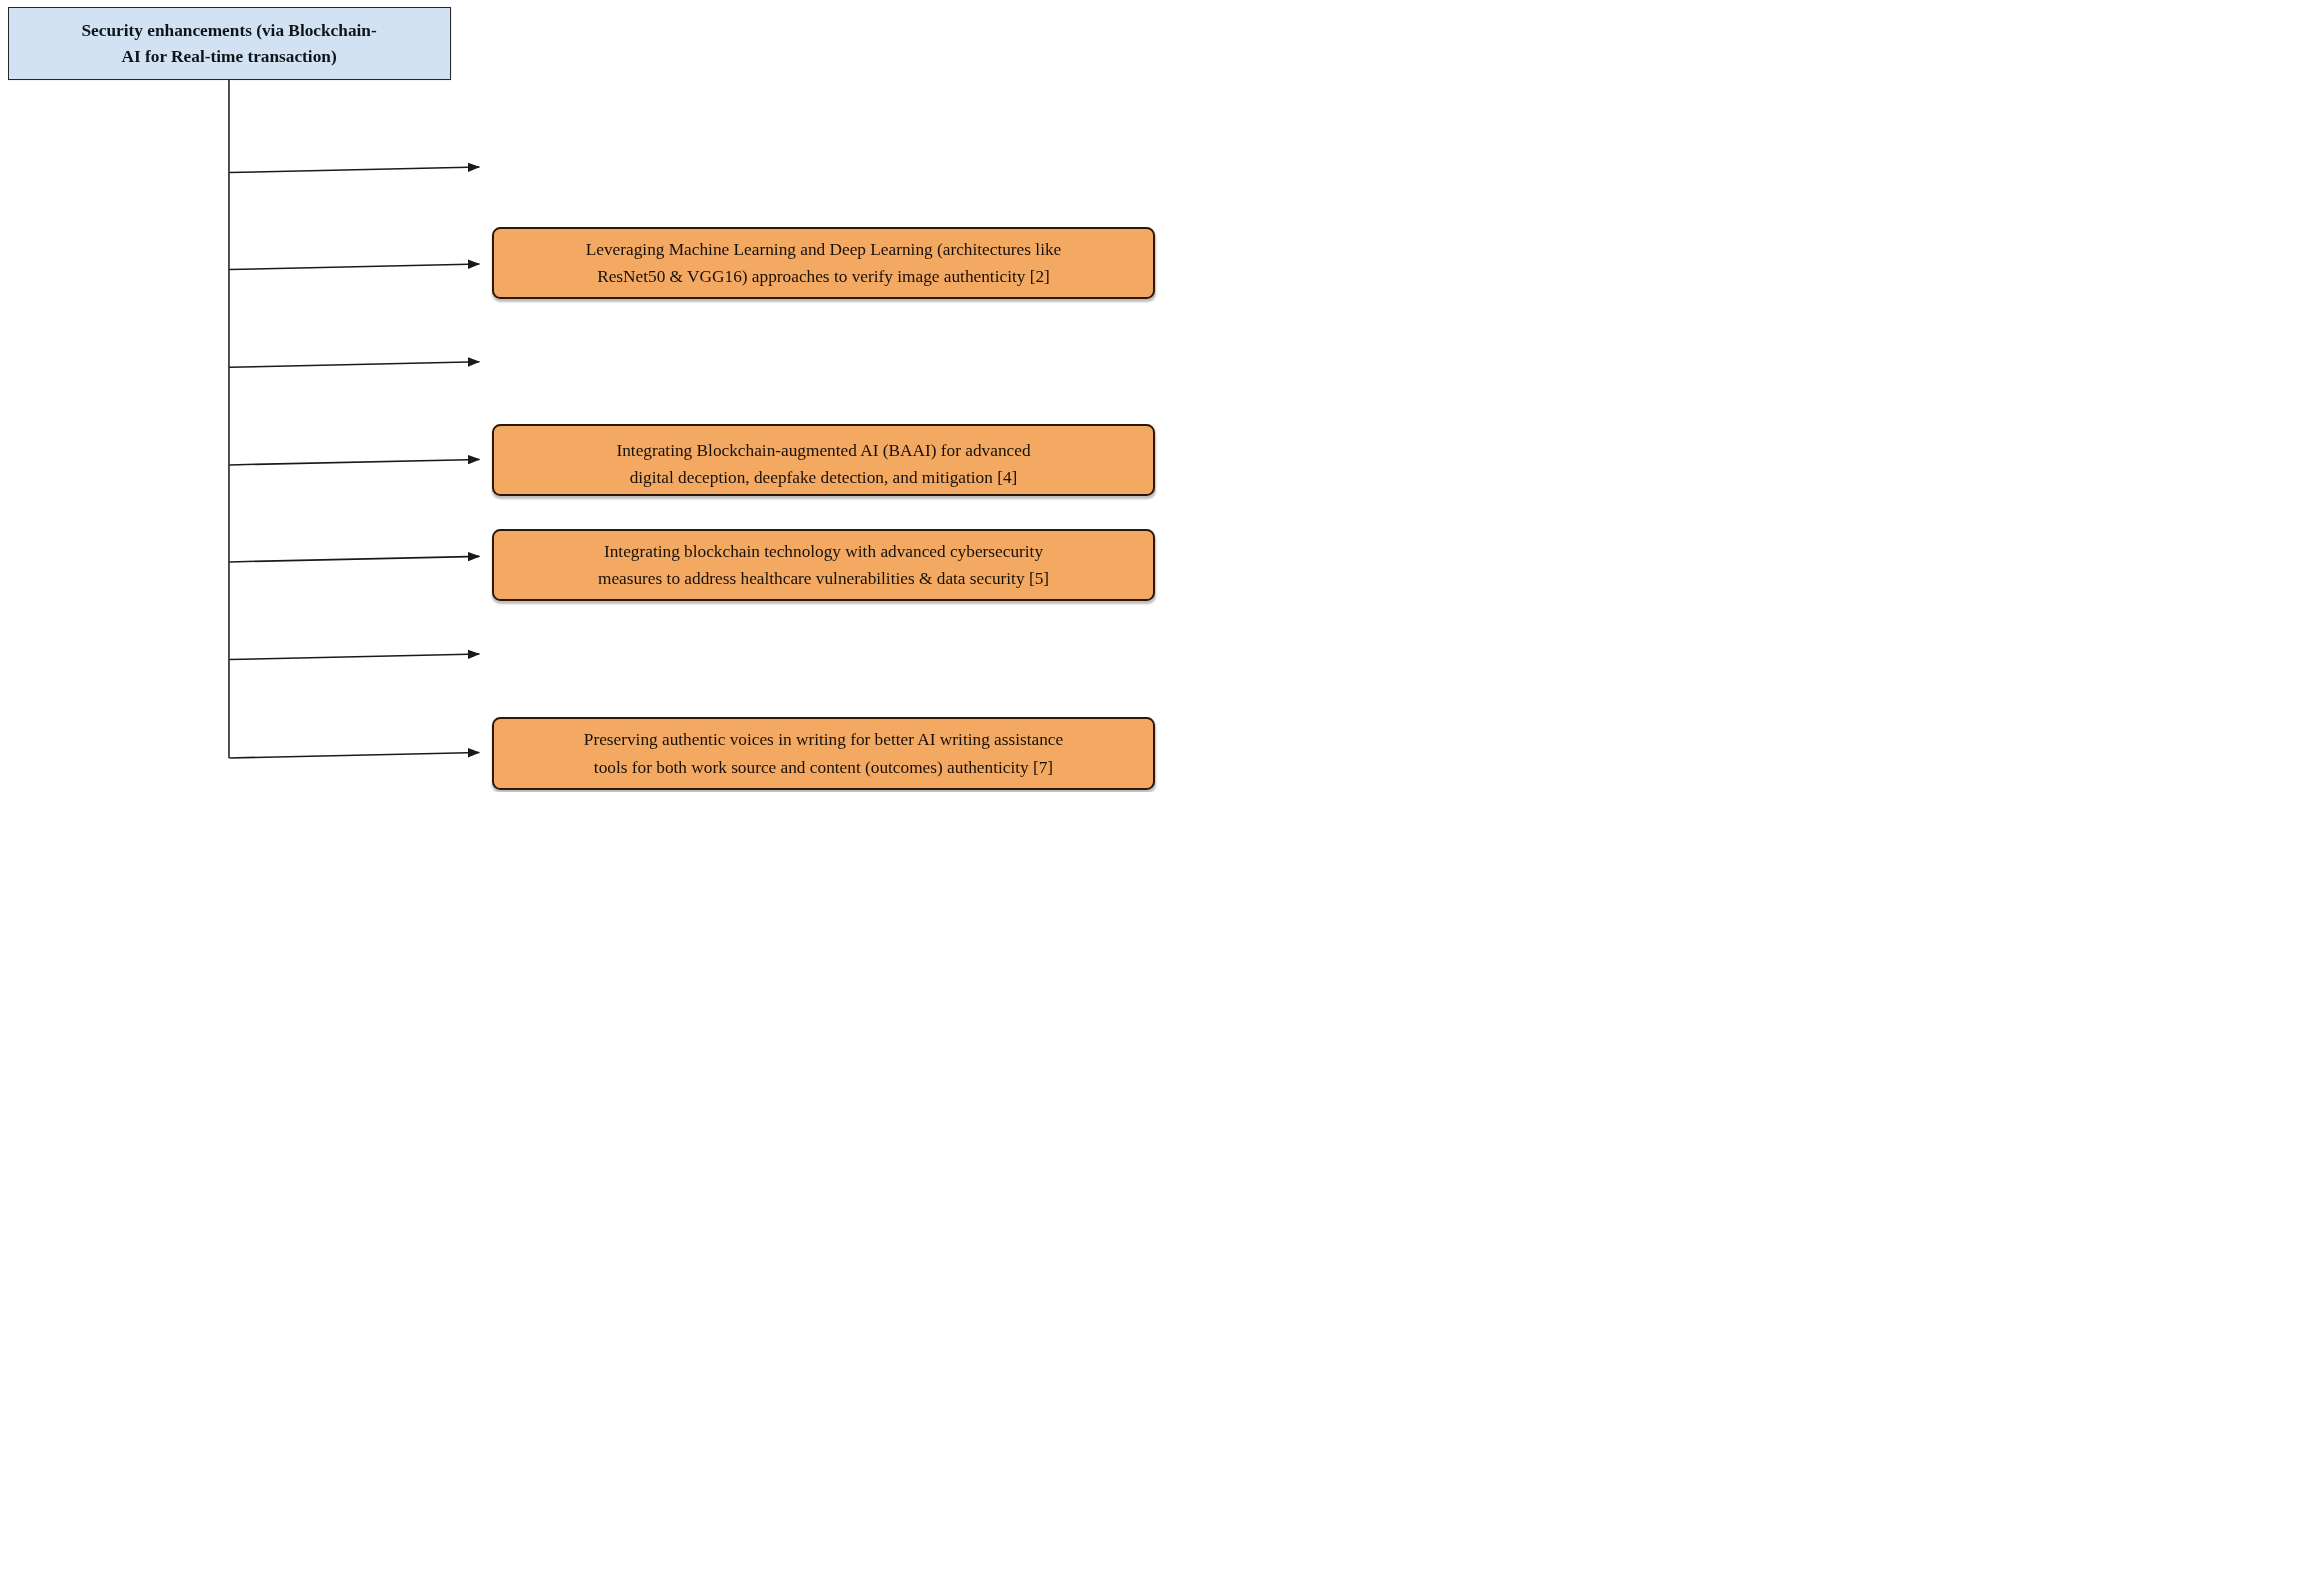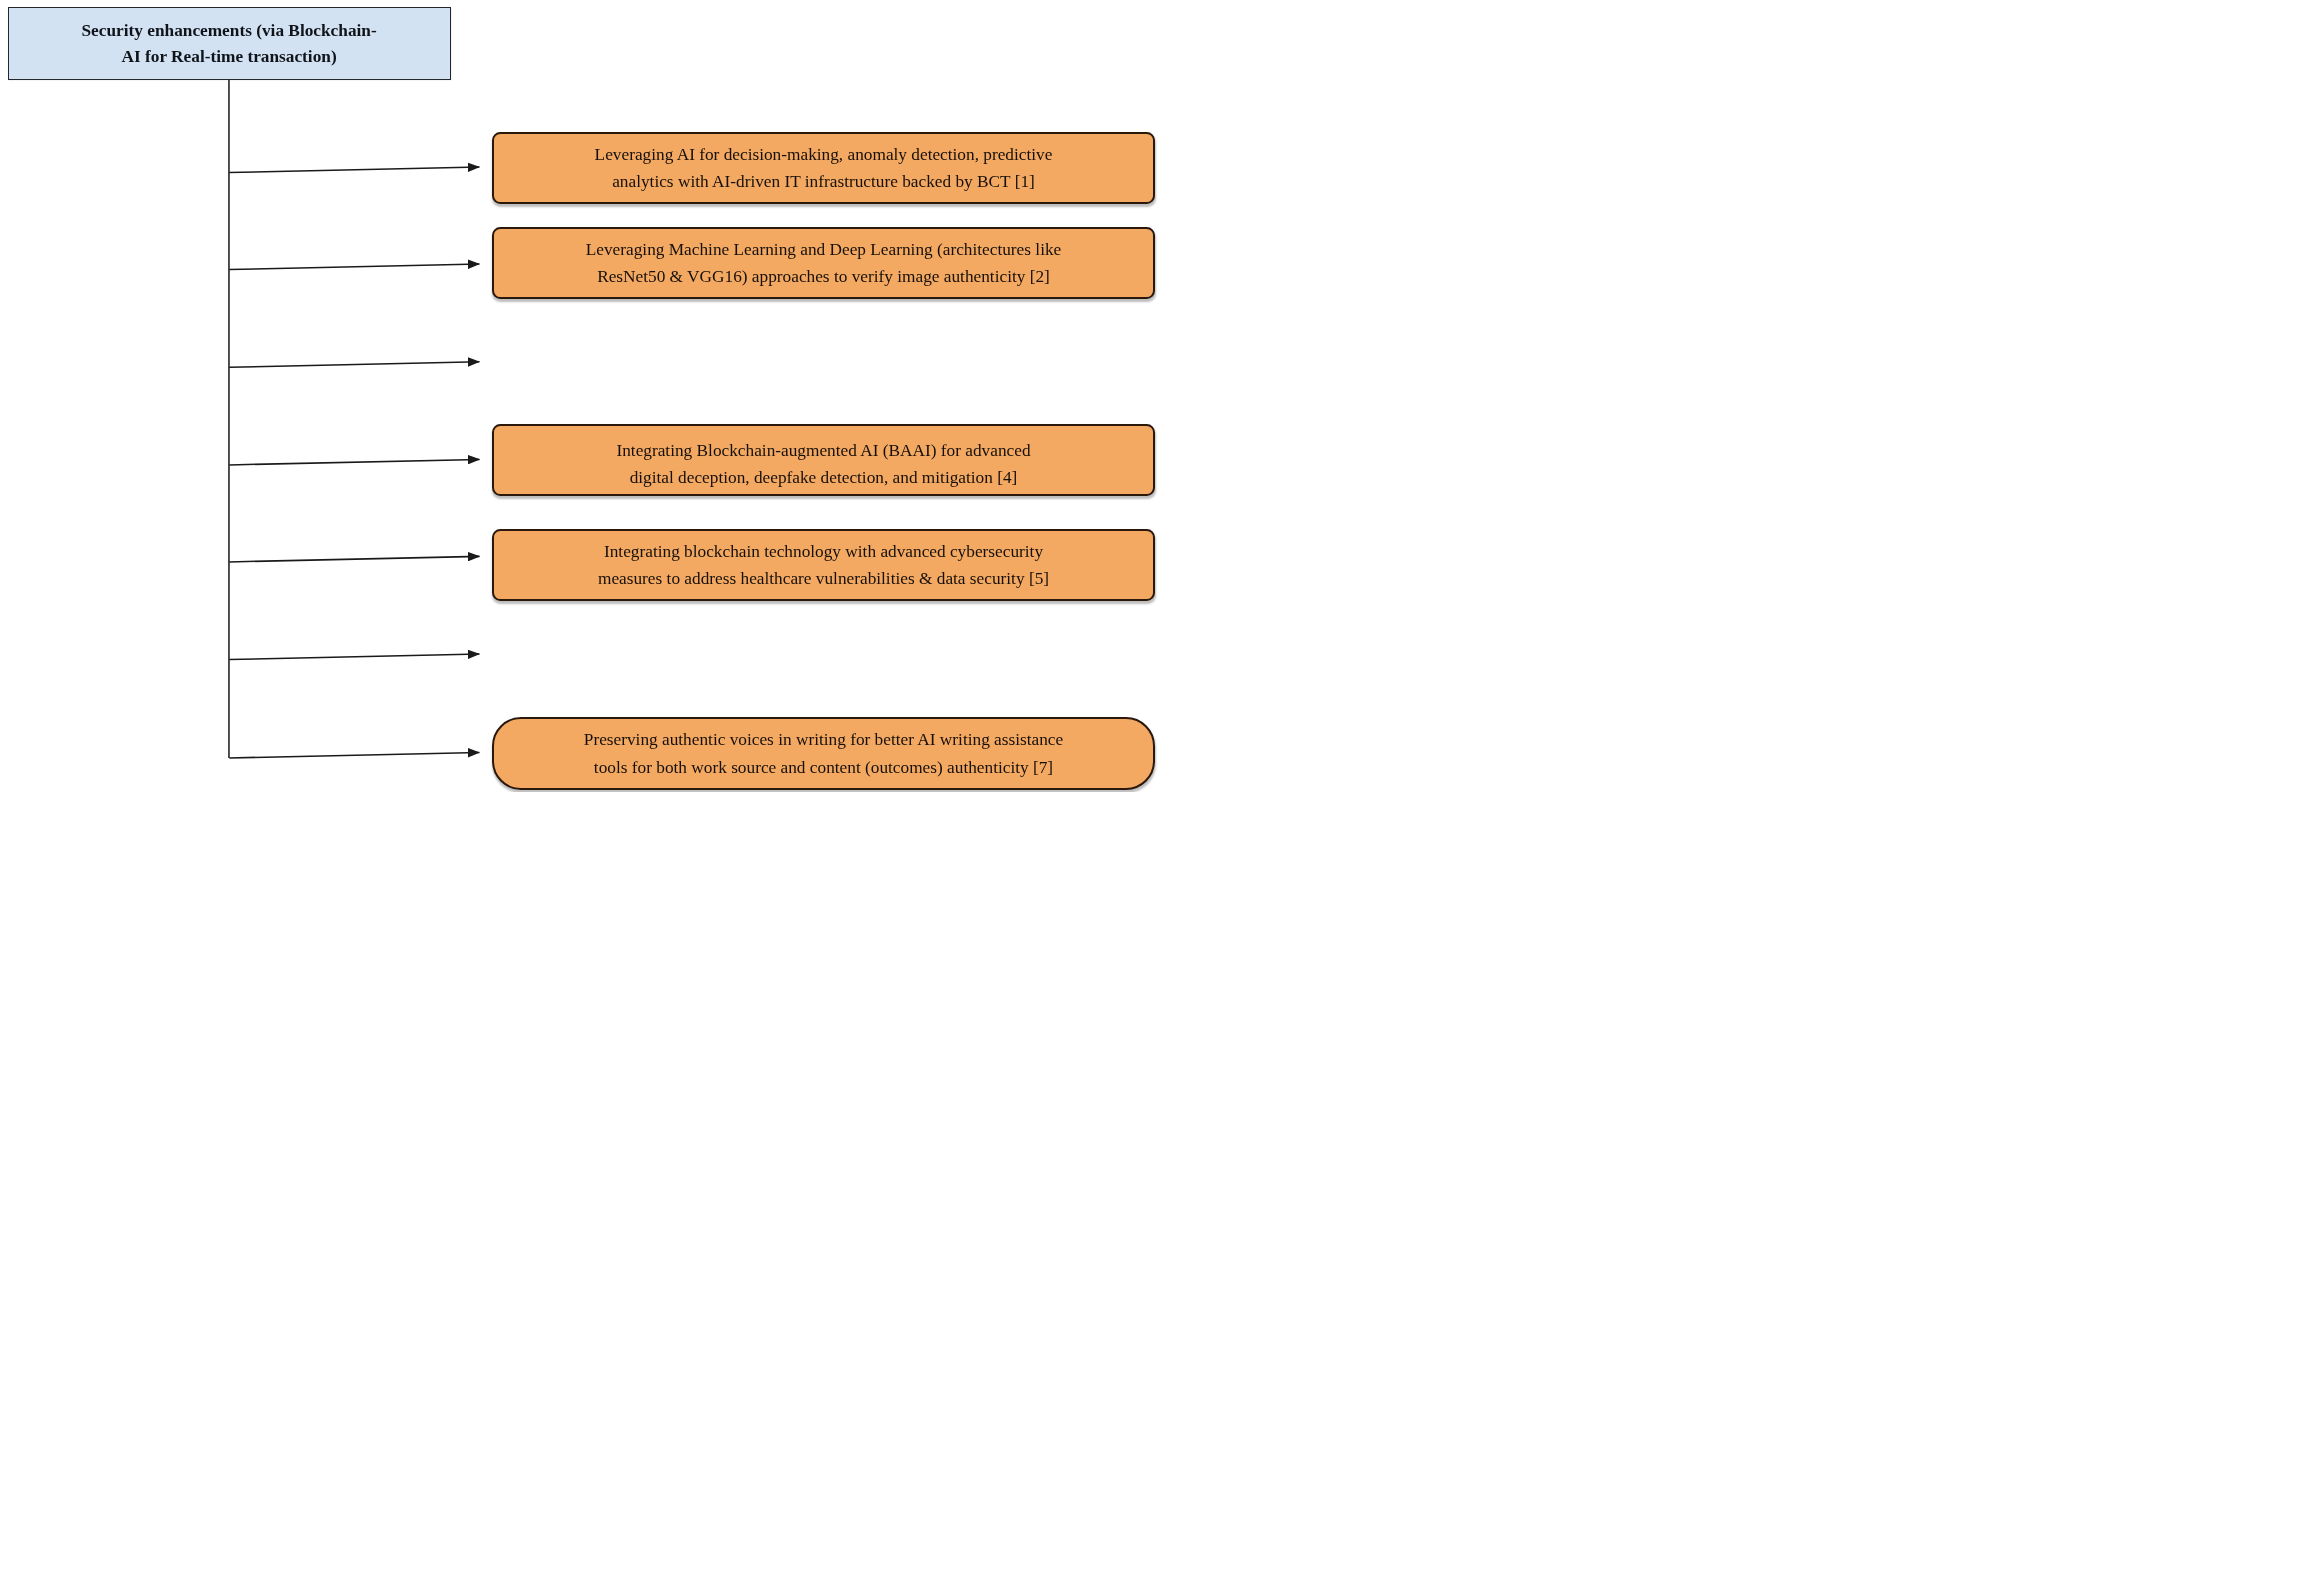--- a/index.html
+++ b/index.html
@@ -66,21 +66,21 @@
     line-height: 1.58;
     color: #17100a;
     text-wrap: balance;
   }
   .n1 { top: 132px; }
   .n2 { top: 227px; }
   .n3 { top: 326px; }
   .n4 { top: 424px; align-items: flex-end; }
   .n5 { top: 529px; }
   .n6 { top: 619px; }
-  .n7 { top: 717px; height: 73px; border-radius: 29px; }
+  .n7 { top: 717px; height: 73px; }
 </style>
 </head>
 <body>
 
 <div id="figure">
 
   <svg id="connectors" viewBox="0 0 1673 1143" xmlns="http://www.w3.org/2000/svg">
     <defs>
       <marker id="arrow" markerUnits="userSpaceOnUse" markerWidth="18" markerHeight="14" refX="17" refY="7" orient="auto">
         <path d="M0,0 L18,7 L0,14 Z" fill="#1a1a1a"></path>
@@ -95,23 +95,20 @@
     <line x1="331" y1="671" x2="692" y2="663" stroke="#1a1a1a" stroke-width="2.2" marker-end="url(#arrow)"></line>
     <line x1="331" y1="811" x2="692" y2="803" stroke="#1a1a1a" stroke-width="2.2" marker-end="url(#arrow)"></line>
     <line x1="331" y1="952" x2="692" y2="944" stroke="#1a1a1a" stroke-width="2.2" marker-end="url(#arrow)"></line>
     <line x1="331" y1="1094" x2="692" y2="1086" stroke="#1a1a1a" stroke-width="2.2" marker-end="url(#arrow)"></line>
   </svg>
 
   <div class="root-node">
     <span class="label">Security enhancements (via Blockchain-AI for Real-time transaction)</span>
   </div>
 
-  <div class="node n1">
-    <span class="label">Leveraging AI for decision-making, anomaly detection, predictive analytics with AI-driven IT infrastructure backed by BCT [1]</span>
-  </div>
   <div class="node n2">
     <span class="label">Leveraging Machine Learning and Deep Learning (architectures like ResNet50 &amp; VGG16) approaches to verify image authenticity [2]</span>
   </div>
   <div class="node n4">
     <span class="label">Integrating Blockchain-augmented AI (BAAI) for advanced digital deception, deepfake detection, and mitigation [4]</span>
   </div>
   <div class="node n5">
     <span class="label">Integrating blockchain technology with advanced cybersecurity measures to address healthcare vulnerabilities &amp; data security [5]</span>
   </div>
   <div class="node n7">

